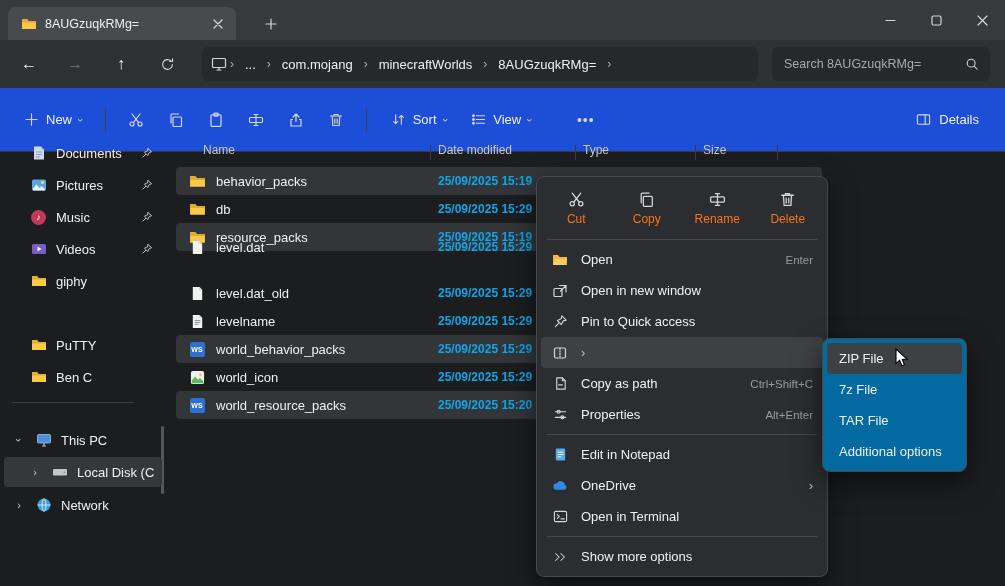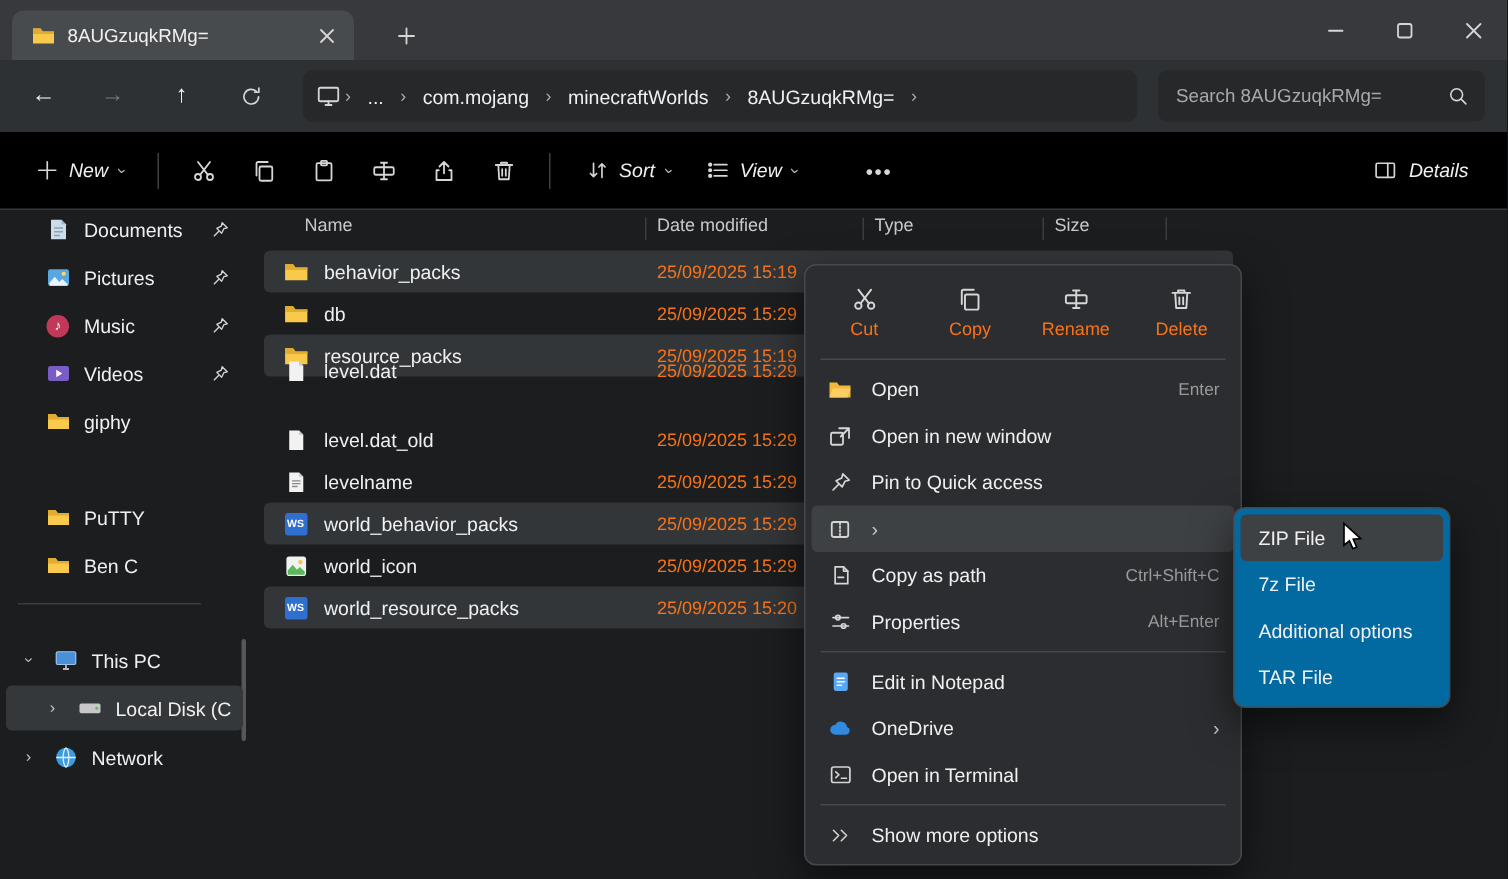--- a/index.html
+++ b/index.html
@@ -28,22 +28,22 @@
               border-radius:6px;display:flex;align-items:center;padding:0 8px;box-sizing:border-box;gap:1px;}
   .crumb{padding:3px 8px;border-radius:4px;font-size:13px;white-space:nowrap;}
   .bchev{color:#aeaeae;font-size:12px;padding:0 2px;}
   .searchbar{position:absolute;left:772px;top:47px;width:218px;height:34px;background:#26282a;
              border-radius:6px;display:flex;align-items:center;padding:0 10px;box-sizing:border-box;gap:8px;}
   .search-input{flex:1;background:transparent;border:none;outline:none;color:#d8d8d8;font-size:12.5px;
                 font-family:"Liberation Sans","DejaVu Sans",sans-serif;}
   .search-input::placeholder{color:#a9a9a9;}
 
   
-  .toolbar{position:absolute;left:0;top:88px;width:100%;height:52px;background:#000000;
-           border-bottom:1px solid #35383b;display:flex;align-items:center;box-sizing:border-box;font-style:italic;}
+  .toolbar{position:absolute;left:0;top:88px;width:100%;height:64px;background:#1d4ed8;
+           border-bottom:1px solid #35383b;display:flex;align-items:center;box-sizing:border-box;}
   .tb-new{display:flex;align-items:center;gap:7px;padding:7px 12px;margin-left:12px;border-radius:4px;}
   .tb-sep{width:1px;height:24px;background:#3e4144;margin:0 10px;}
   .tb-btn{width:40px;height:36px;border-radius:4px;display:flex;align-items:center;justify-content:center;}
   .tb-drop{display:flex;align-items:center;gap:7px;padding:7px 10px;border-radius:4px;margin-left:4px;}
   .tb-label{font-size:13px;}
   .tb-chev{font-size:11px;color:#c9c9c9;}
   .tb-details{position:absolute;right:16px;display:flex;align-items:center;gap:8px;padding:7px 10px;border-radius:4px;}
   .tb-more{font-size:14px;letter-spacing:1px;color:#d6d6d6;}
 
   
@@ -60,21 +60,21 @@
   .indent1{margin-left:16px;}
 
   
   .colh{position:absolute;top:143px;font-size:12px;color:#c9c9c9;}
   .colsep{position:absolute;top:145px;width:1px;height:15px;background:#3a3d40;}
   .frow{position:absolute;left:176px;width:646px;height:28px;border-radius:4px;display:flex;
         align-items:center;padding-left:12px;box-sizing:border-box;}
   .frow.sel{background:#333639;}
   .ficon{width:18px;height:18px;flex:0 0 18px;margin-right:10px;display:flex;align-items:center;justify-content:center;}
   .fname{width:222px;font-size:13px;white-space:nowrap;overflow:hidden;}
-  .fdate{font-size:12px;color:#f97316;white-space:nowrap;}
+  .fdate{font-size:12px;color:#0ea5e9;white-space:nowrap;font-weight:bold;}
   .ws-badge{width:15px;height:15px;background:#2f6fd0;border-radius:2px;color:#fff;font-size:7px;
             font-weight:bold;display:flex;align-items:center;justify-content:center;}
 
   
   .ctxmenu{position:absolute;left:536px;top:176px;width:292px;background:#2b2d30;border:1px solid #46494c;
            border-radius:8px;box-shadow:0 10px 28px rgba(0,0,0,.55);padding:4px;box-sizing:border-box;z-index:5;}
   .qrow{display:flex;height:54px;}
   .qa{flex:1;display:flex;flex-direction:column;align-items:center;justify-content:center;gap:4px;border-radius:4px;margin:1px;}
   .qlabel{font-size:12px;color:#f97316;}
   .msep{height:1px;background:#46494c;margin:4px 6px;}
@@ -620,24 +620,24 @@
   </div>
 
   <div class="submenu">
     <div class="smi hl">
         <span>ZIP File</span>
       </div>
     <div class="smi">
         <span>7z File</span>
       </div>
     <div class="smi">
+        <span>TAR File</span>
+      </div>
+    <div class="smi">
         <span>Additional options</span>
-      </div>
-    <div class="smi">
-        <span>TAR File</span>
       </div>
   </div>
 
 
   <div class="cursor">
     <svg width="20" height="20" viewBox="0 0 20 20">
         <path d="M3 1l0 14.5 3.6-3 2.3 5.3 2.6-1.1-2.3-5.2 4.9-.4z" fill="#fff" stroke="#000" stroke-width="1.1"></path>
       </svg>
   </div>
 

